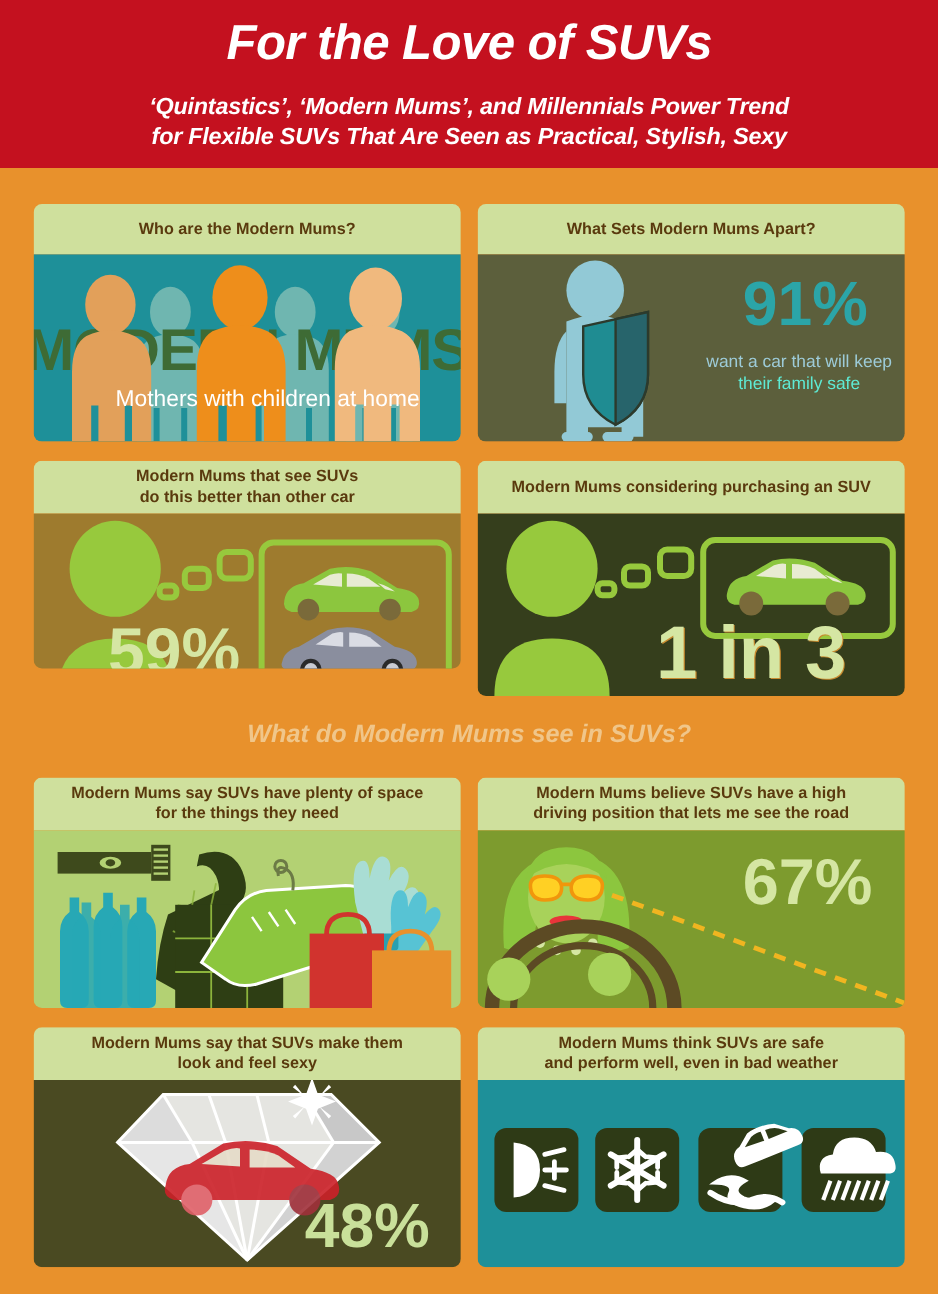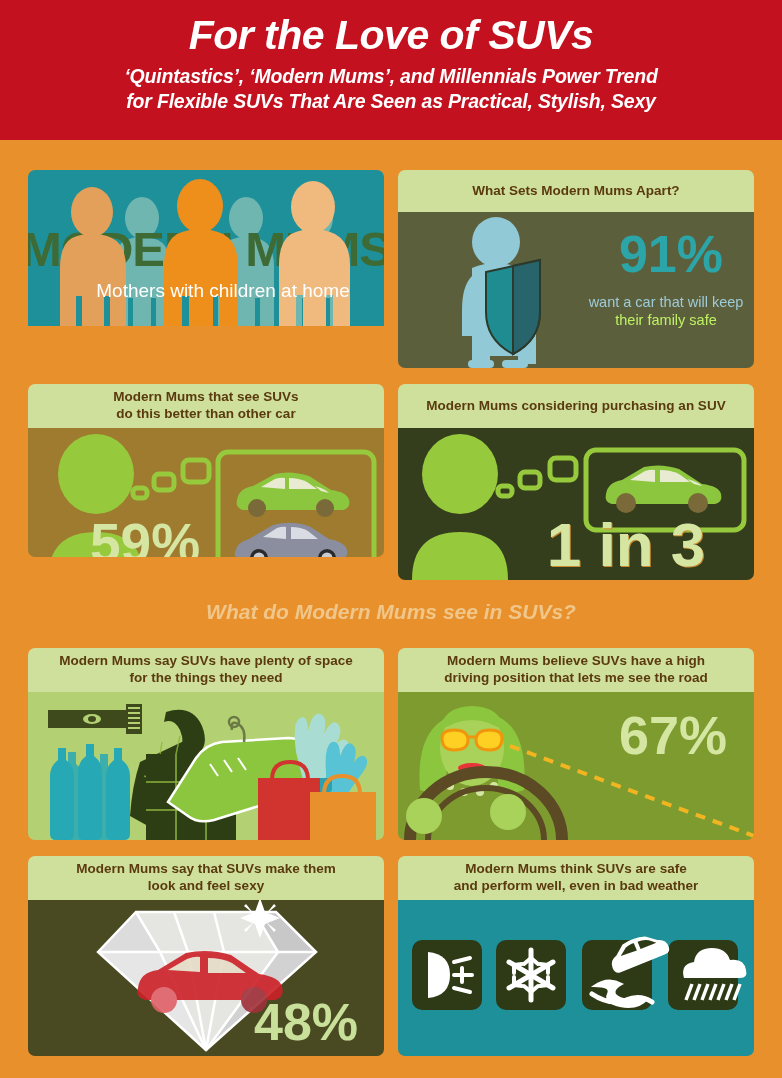--- a/index.html
+++ b/index.html
@@ -40,21 +40,21 @@
   }
   .header .sub1, .header .sub2 {
     margin: 0;
     font-size: 19.5px;
     font-weight: bold;
     font-style: italic;
     color: #ffffff;
     line-height: 1.28;
     letter-spacing: -0.2px;
   }
-  .header .sub1 { padding-top: 7px; }
+  .header .sub1 { padding-top: 7px; margin-top: 13px; }
 
   
   .panel {
     position: absolute;
     border-radius: 7px;
     overflow: hidden;
     box-sizing: border-box;
   }
   .panel-head {
     background: #CFE09D;
@@ -103,20 +103,21 @@
 
 <div id="infographic">
 
   <div class="header">
     <div class="title">For the Love of SUVs</div>
     <div class="sub1">‘Quintastics’, ‘Modern Mums’, and Millennials Power Trend</div>
     <div class="sub2">for Flexible SUVs That Are Seen as Practical, Stylish, Sexy</div>
   </div>
 
   <div class="panel" style="left:28px; top:170px; width:356px; height:198px;">
+    <div class="panel-head" style="height:42px;">Who are the Modern Mums?</div>
     <div class="panel-body" style="height:156px; background:#1E9099;">
       <svg width="356" height="156" viewBox="0 0 356 156">
 
         <g fill="#6FB6B0">
           <g transform="translate(96,26)">
             <ellipse cx="18" cy="22" rx="17" ry="21"></ellipse>
             <path d="M2 44 q16 -7 32 0 q12 6 12 26 v62 h-14 v-30 h-5 v30 h-18 v-30 h-5 v30 h-14 v-62 q0 -20 12 -26z"></path>
           </g>
           <g transform="translate(200,26)">
             <ellipse cx="18" cy="22" rx="17" ry="21"></ellipse>
@@ -164,21 +165,21 @@
           <rect x="18" y="144" width="26" height="8" rx="4"></rect>
           <rect x="52" y="144" width="26" height="8" rx="4"></rect>
         </g>
         <g>
           <path d="M36 56 L90 44 L90 96 q0 28 -27 42 q-27 -14 -27 -42z" fill="#1F8C92" stroke="#2C3A2C" stroke-width="2"></path>
           <path d="M63 50 L90 44 L90 96 q0 28 -27 42z" fill="#27646B" stroke="#2C3A2C" stroke-width="2"></path>
         </g>
       </svg>
       <div class="bignum" style="left:190px; width:166px; top:16px; text-align:center; font-size:52px; color:#2BA5A8;">91%</div>
       <div class="caption" style="left:180px; width:176px; top:82px; color:#9DCBD8; font-size:14.5px;">want a car that will keep</div>
-      <div class="caption" style="left:180px; width:176px; top:100px; color:#bef264; font-size:14.5px;">their family safe</div>
+      <div class="caption" style="left:180px; width:176px; top:100px; color:#5eead4; font-size:14.5px;">their family safe</div>
     </div>
   </div>
 
   <div class="panel" style="left:28px; top:384px; width:356px; height:173px;">
     <div class="panel-head" style="height:44px; flex-direction:column;">
       <span>Modern Mums that see SUVs</span>
       <span>do this better than other car</span>
     </div>
     <div class="panel-body" style="height:152px; background:#9E7B2E;">
       <svg width="356" height="152" viewBox="0 0 356 152">

